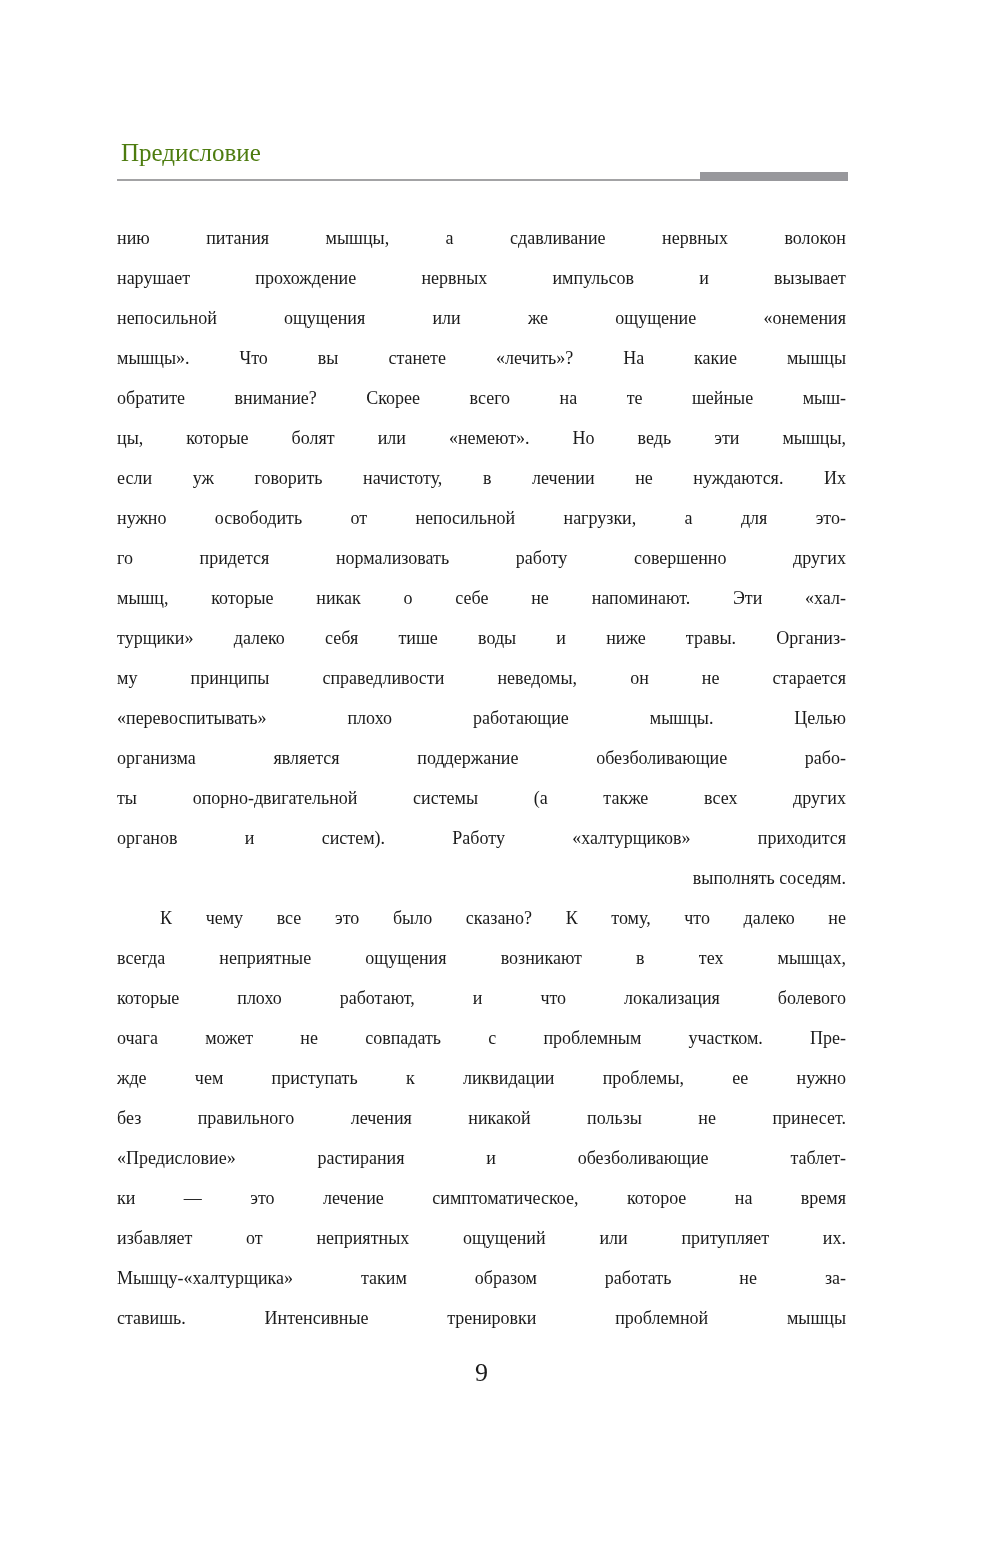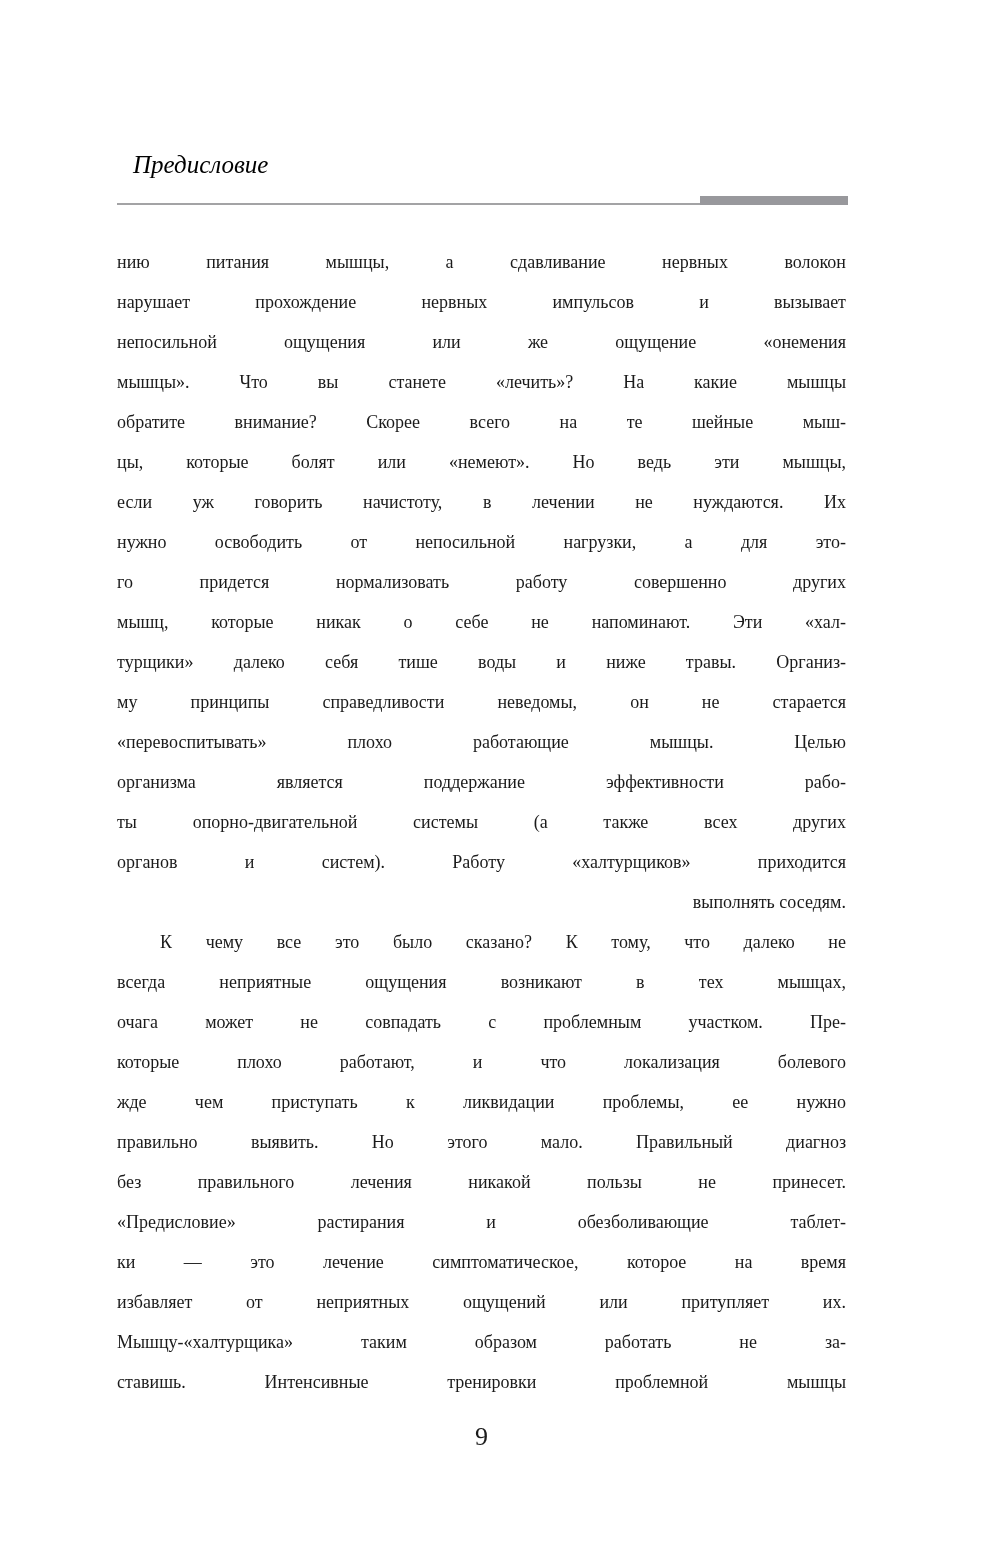--- a/index.html
+++ b/index.html
@@ -16,25 +16,24 @@
     color: #1b1b1b;
     overflow: hidden;
   }
   .content {
     position: absolute;
     left: 117px;
     top: 134px;
     width: 729px;
   }
   .running-head {
-    font-style: italic;
     font-size: 25px;
     line-height: 30px;
-    color: #000000;
-    margin: 16px;
+    color: #4d7c0f;
+    margin: 4px;
     font-weight: normal;
   }
   .rule {
     position: relative;
     height: 9px;
   }
   .rule-line {
     position: absolute;
     left: 0;
     right: 0;
@@ -95,30 +94,29 @@
         <div class="line just">мышцы». Что вы станете «лечить»? На какие мышцы</div>
         <div class="line just">обратите внимание? Скорее всего на те шейные мыш-</div>
         <div class="line just">цы, которые болят или «немеют». Но ведь эти мышцы,</div>
         <div class="line just">если уж говорить начистоту, в лечении не нуждаются. Их</div>
         <div class="line just">нужно освободить от непосильной нагрузки, а для это-</div>
         <div class="line just">го придется нормализовать работу совершенно других</div>
         <div class="line just">мышц, которые никак о себе не напоминают. Эти «хал-</div>
         <div class="line just">турщики» далеко себя тише воды и ниже травы. Организ-</div>
         <div class="line just">му принципы справедливости неведомы, он не старается</div>
         <div class="line just">«перевоспитывать» плохо работающие мышцы. Целью</div>
-        <div class="line just">организма является поддержание эффективности рабо-</div>
+        <div class="line just">организма является поддержание обезболивающие рабо-</div>
         <div class="line just">ты опорно-двигательной системы (а также всех других</div>
         <div class="line just">органов и систем). Работу «халтурщиков» приходится</div>
         <div class="line">выполнять соседям.</div>
         <div class="line just indent">К чему все это было сказано? К тому, что далеко не</div>
         <div class="line just">всегда неприятные ощущения возникают в тех мышцах,</div>
+        <div class="line just">которые плохо работают, и что локализация болевого</div>
         <div class="line just">очага может не совпадать с проблемным участком. Пре-</div>
-        <div class="line just">которые плохо работают, и что локализация болевого</div>
         <div class="line just">жде чем приступать к ликвидации проблемы, ее нужно</div>
-        <div class="line just">правильно выявить. Но этого мало. Правильный диагноз</div>
         <div class="line just">без правильного лечения никакой пользы не принесет.</div>
         <div class="line just">«Предисловие» растирания и обезболивающие таблет-</div>
         <div class="line just">ки — это лечение симптоматическое, которое на время</div>
         <div class="line just">избавляет от неприятных ощущений или притупляет их.</div>
         <div class="line just">Мышцу-«халтурщика» таким образом работать не за-</div>
         <div class="line just">ставишь. Интенсивные тренировки проблемной мышцы</div>
       </div>
 
     <div class="footer">
       <span>9</span>

